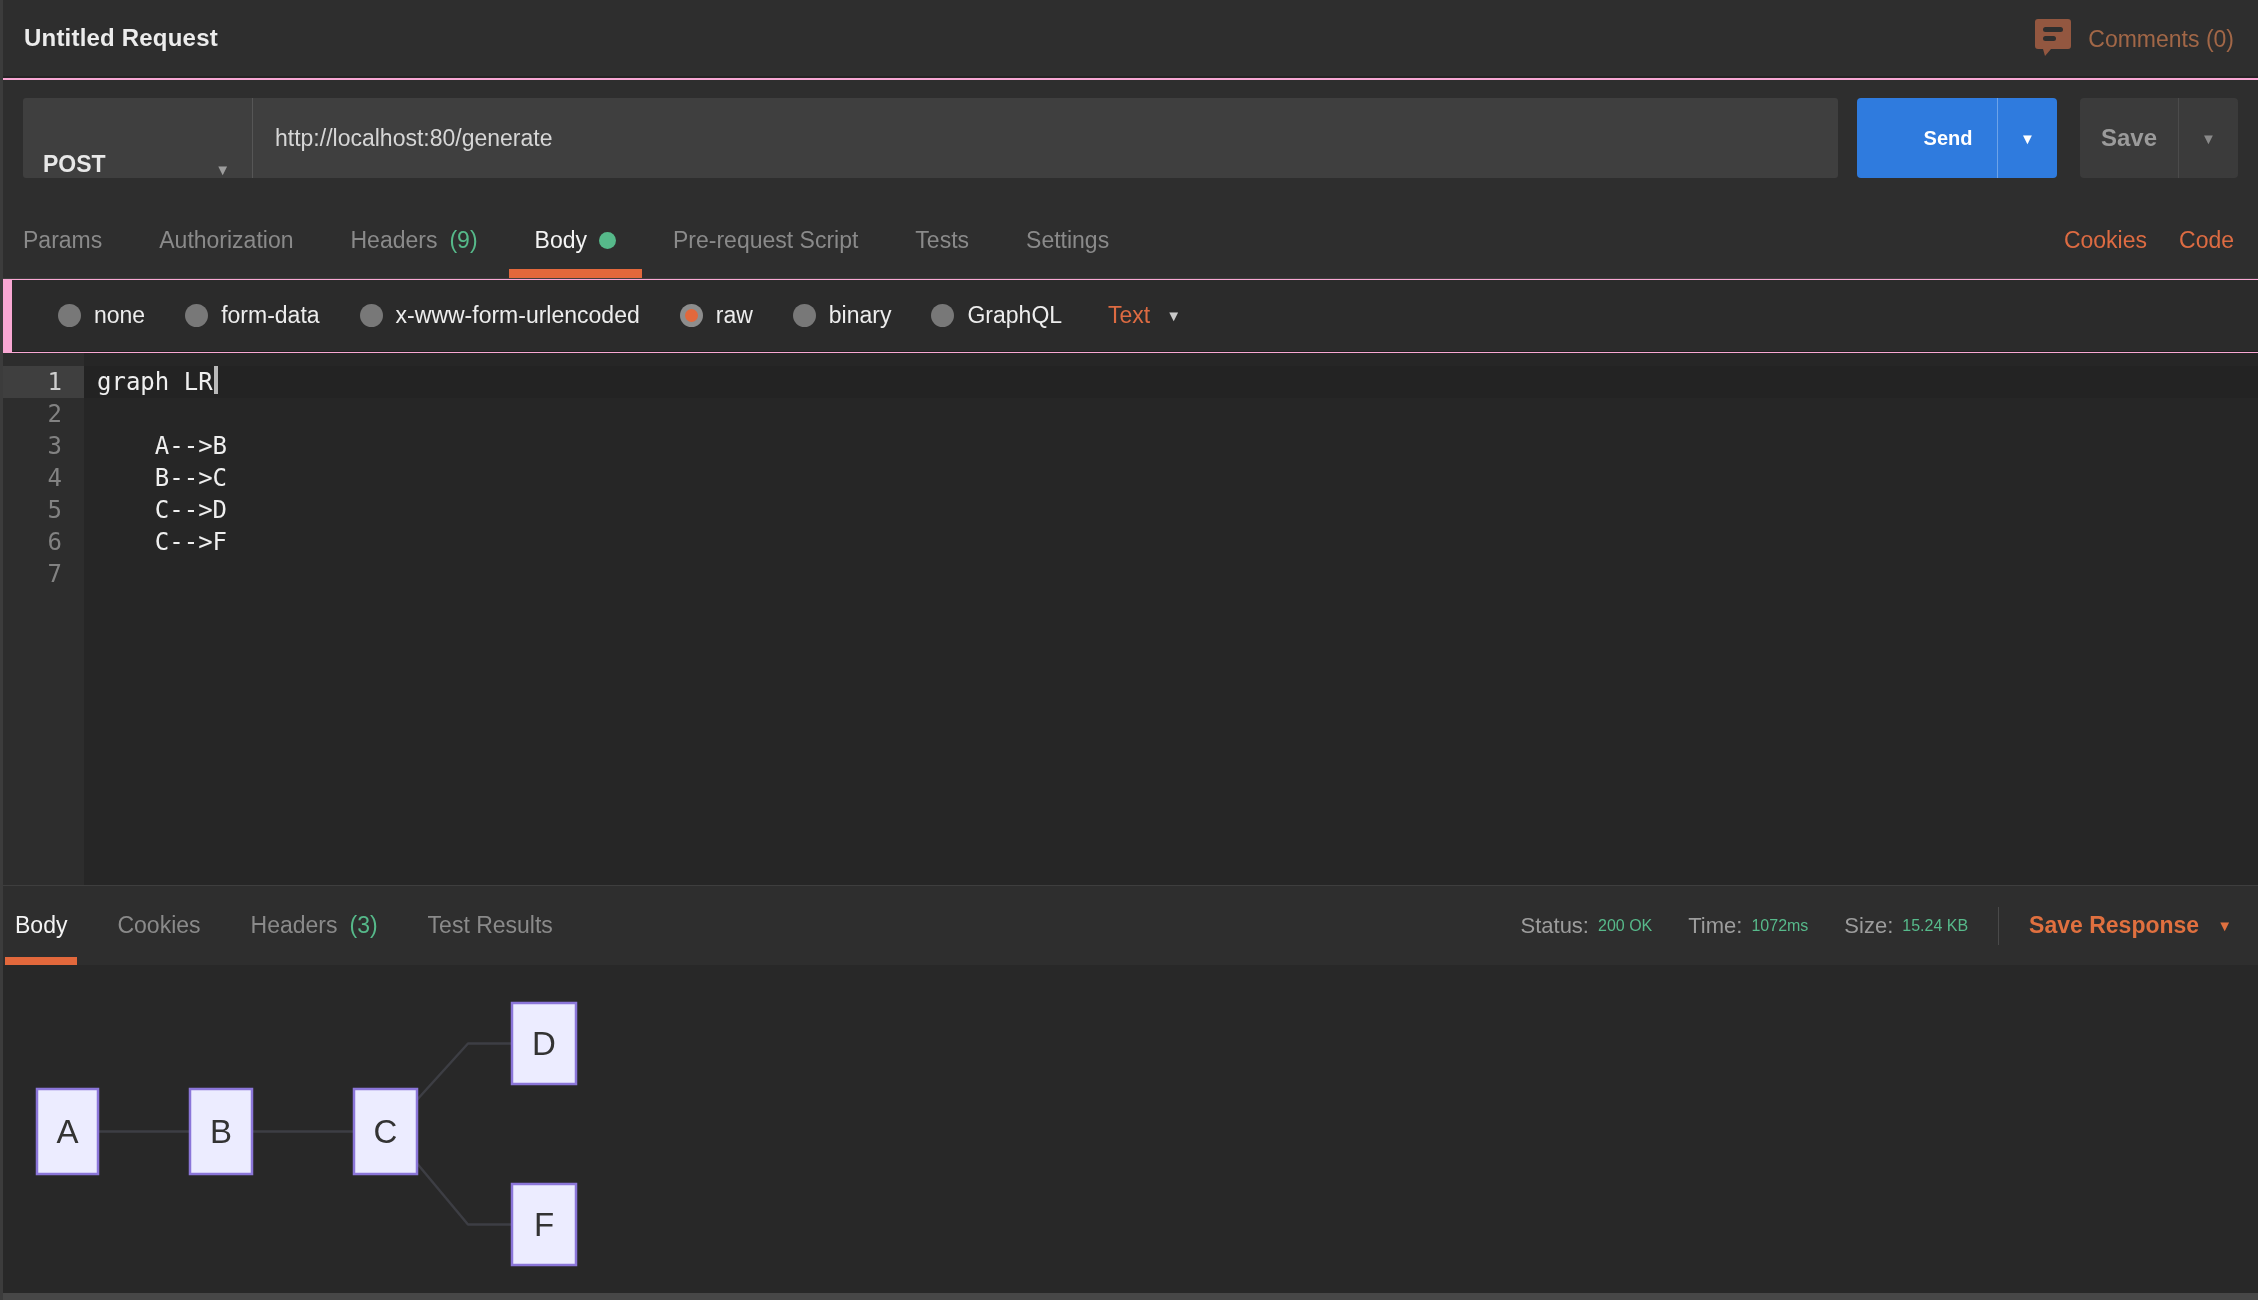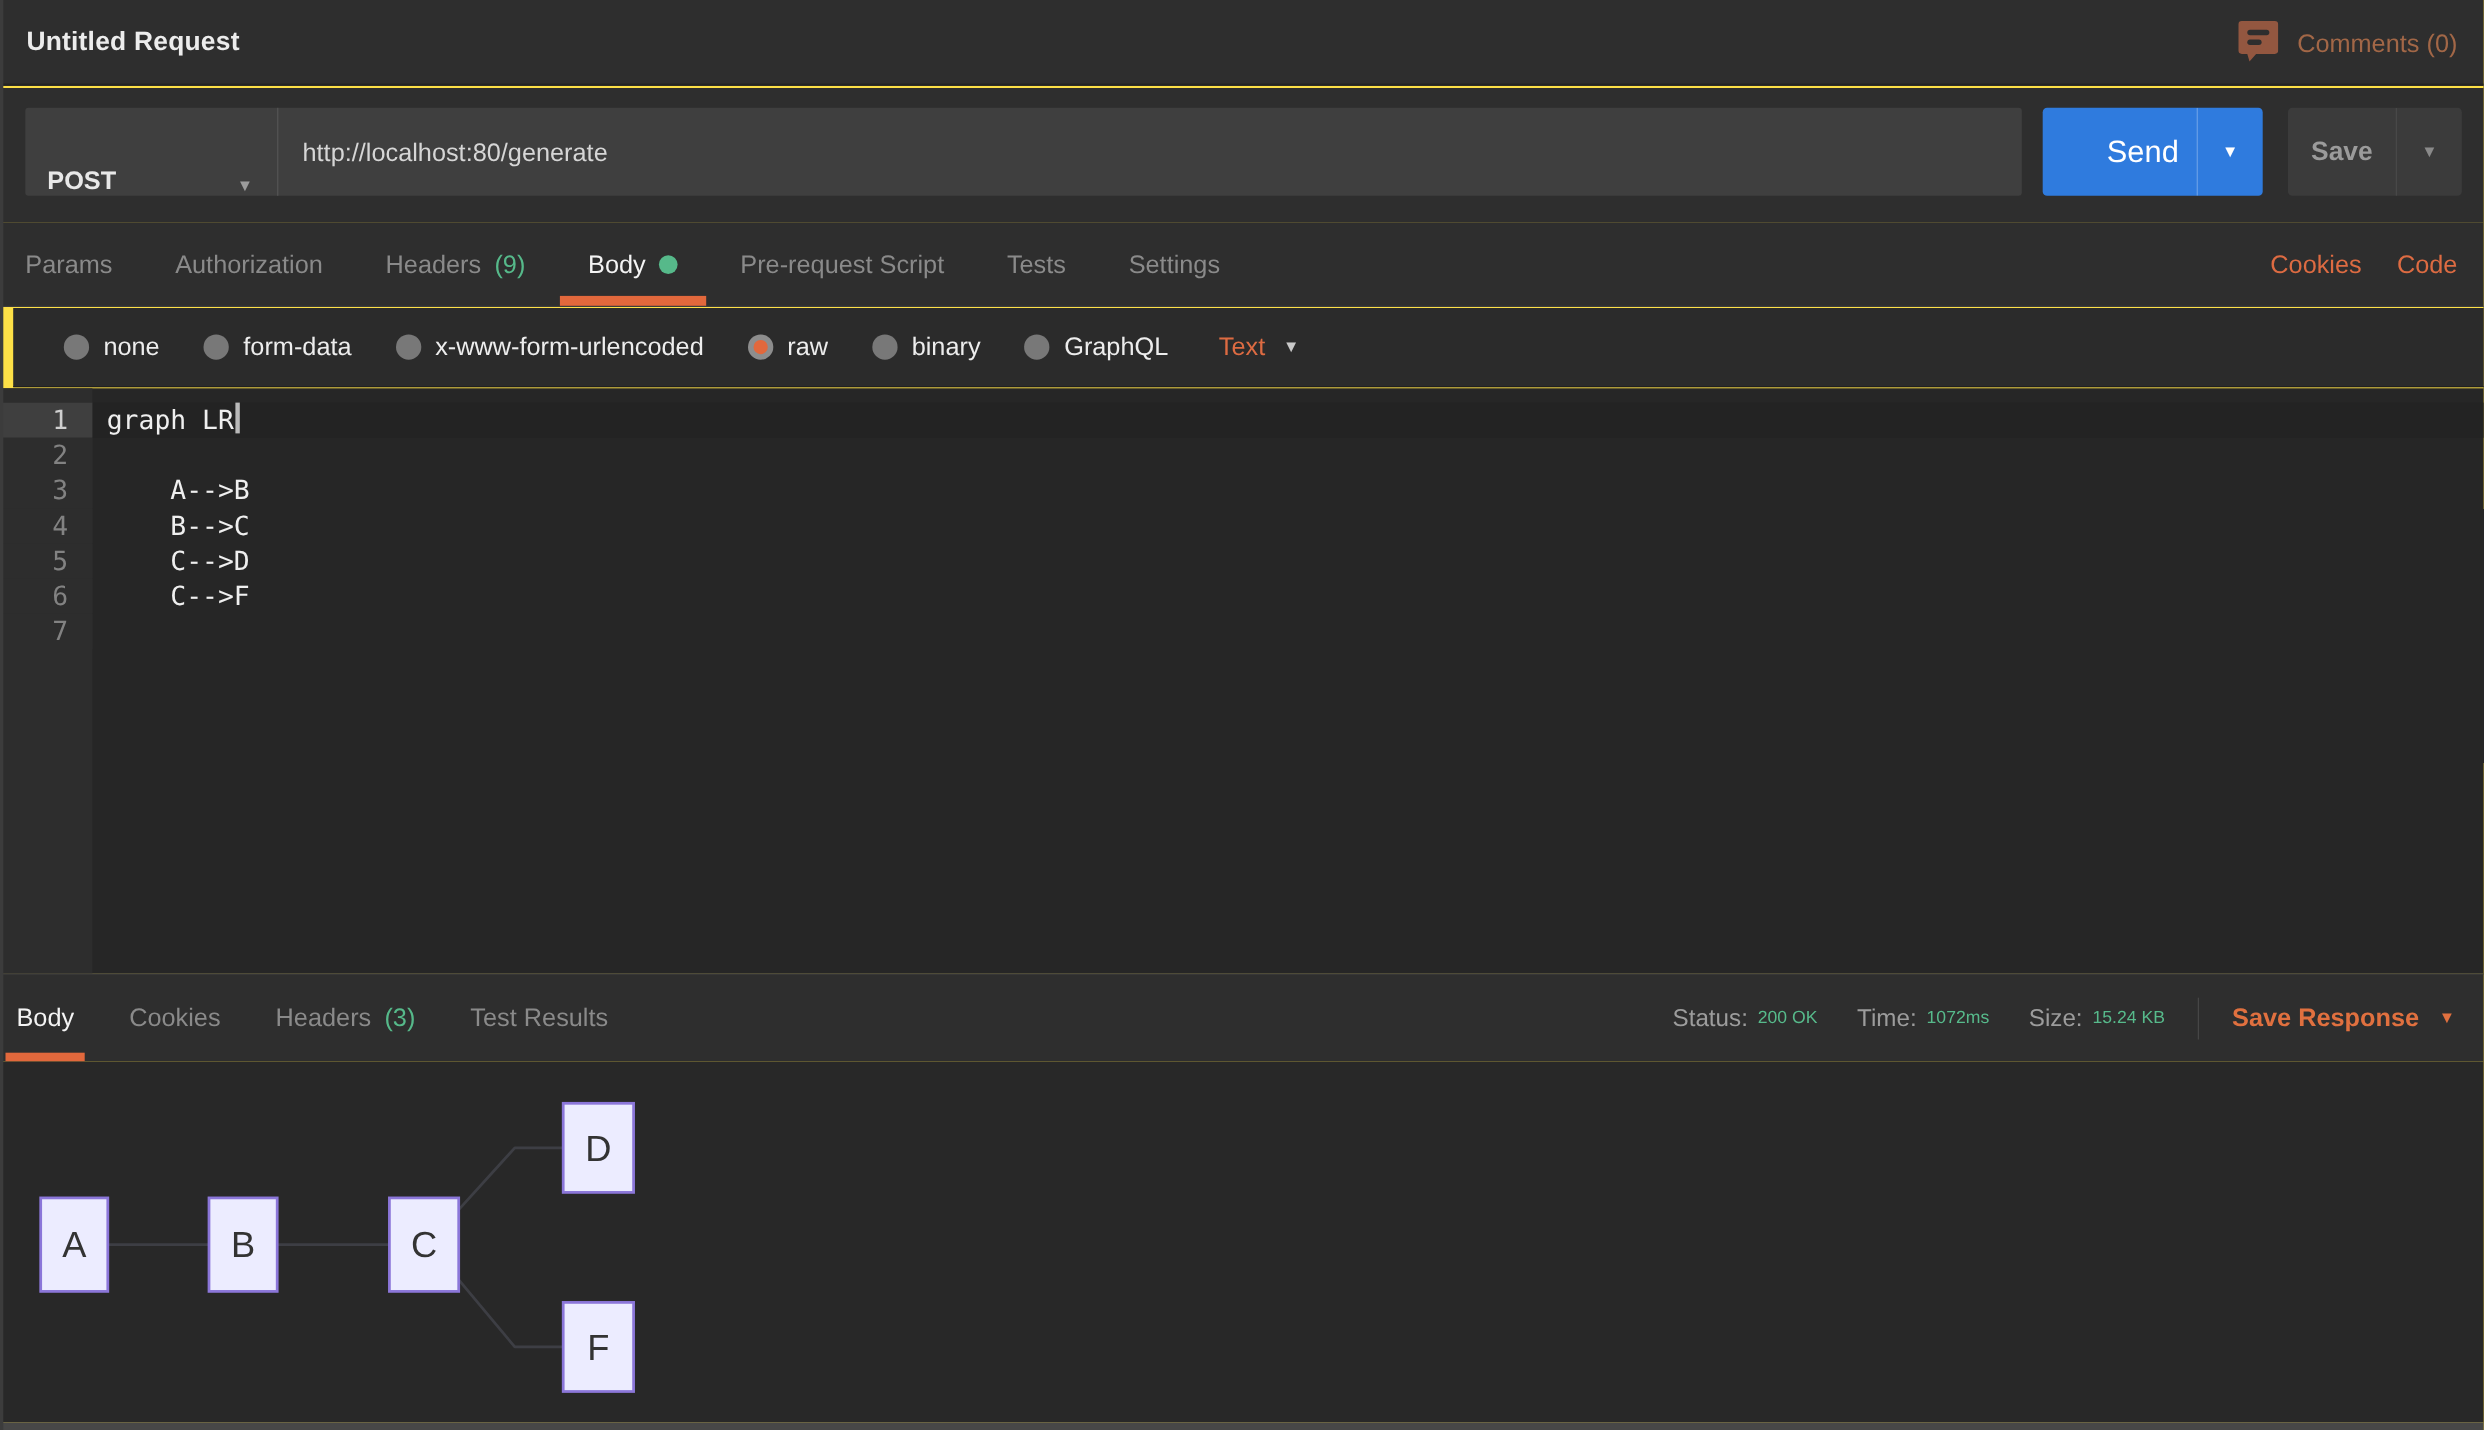--- a/index.html
+++ b/index.html
@@ -1,18 +1,18 @@
 <!DOCTYPE html>
 <html><head>
 <meta charset="utf-8">
 <style>
   * { margin:0; padding:0; box-sizing:border-box; }
   html,body { background:#222; }
   body { font-family:"Liberation Sans", sans-serif; }
-  .app { position:relative; width:2258px; height:1300px; background:#fde047; overflow:hidden; }
+  .app { position:relative; width:2258px; height:1300px; background:#f9a8d4; overflow:hidden; }
 
   
   .left-strip { position:absolute; left:0; top:0; width:3px; height:1300px; background:#3c3c3c; z-index:50; }
 
   
   .titlebar { position:absolute; left:0; top:0; width:2258px; height:78px; background:#2e2e2e;
               border-bottom:2px solid #242424; display:flex; align-items:center; }
   .title { margin-left:24px; font-size:24px; font-weight:700; color:#ececec; letter-spacing:.2px; }
   .comments { position:absolute; right:24px; top:0; height:78px; display:flex; align-items:center; gap:16px; cursor:pointer; }
   .comments-label { font-size:23px; color:#a26747; }
@@ -22,21 +22,21 @@
   .urlbar { position:absolute; left:23px; top:18px; width:1815px; height:80px; background:#3f3f3f; border-radius:3px; display:flex; }
   .method { width:230px; height:100%; display:flex; align-items:flex-end; justify-content:space-between;
             padding:0 22px 0 20px; border-right:1px solid #565656; cursor:pointer; }
   .method-label { font-size:23px; font-weight:700; color:#e8e8e8; }
   .caret { font-size:15px; color:#9c9c9c; }
   .url-input { flex:1; display:flex; align-items:center; padding-left:22px; font-size:23px; color:#d6d6d6; }
 
   .btn { position:absolute; top:18px; height:80px; border-radius:4px; display:flex; overflow:hidden; cursor:pointer; }
   .btn-send { left:1857px; width:200px; background:#2f7bde; }
   .btn-send .btn-main { width:140px; display:flex; align-items:center; justify-content:center;
-                        font-size:28px; font-weight:400; color:#fff;padding-left:42px; }
+                        font-size:20px; font-weight:700; color:#fff;padding-left:42px; }
   .btn-send .btn-caret { width:60px; display:flex; align-items:center; justify-content:center;
                          border-left:1px solid rgba(255,255,255,.3); color:#fff; font-size:15px; }
   .btn-save { left:2080px; width:158px; background:#3b3b3b; }
   .btn-save .btn-main { width:98px; display:flex; align-items:center; justify-content:center;
                         font-size:24px; font-weight:700; color:#9b9b9b; }
   .btn-save .btn-caret { width:60px; display:flex; align-items:center; justify-content:center;
                          border-left:1px solid #4b4b4b; color:#8a8a8a; font-size:15px; }
 
   
   .tabrow { position:absolute; left:0; top:202px; width:2258px; height:77px; background:#2e2e2e;

